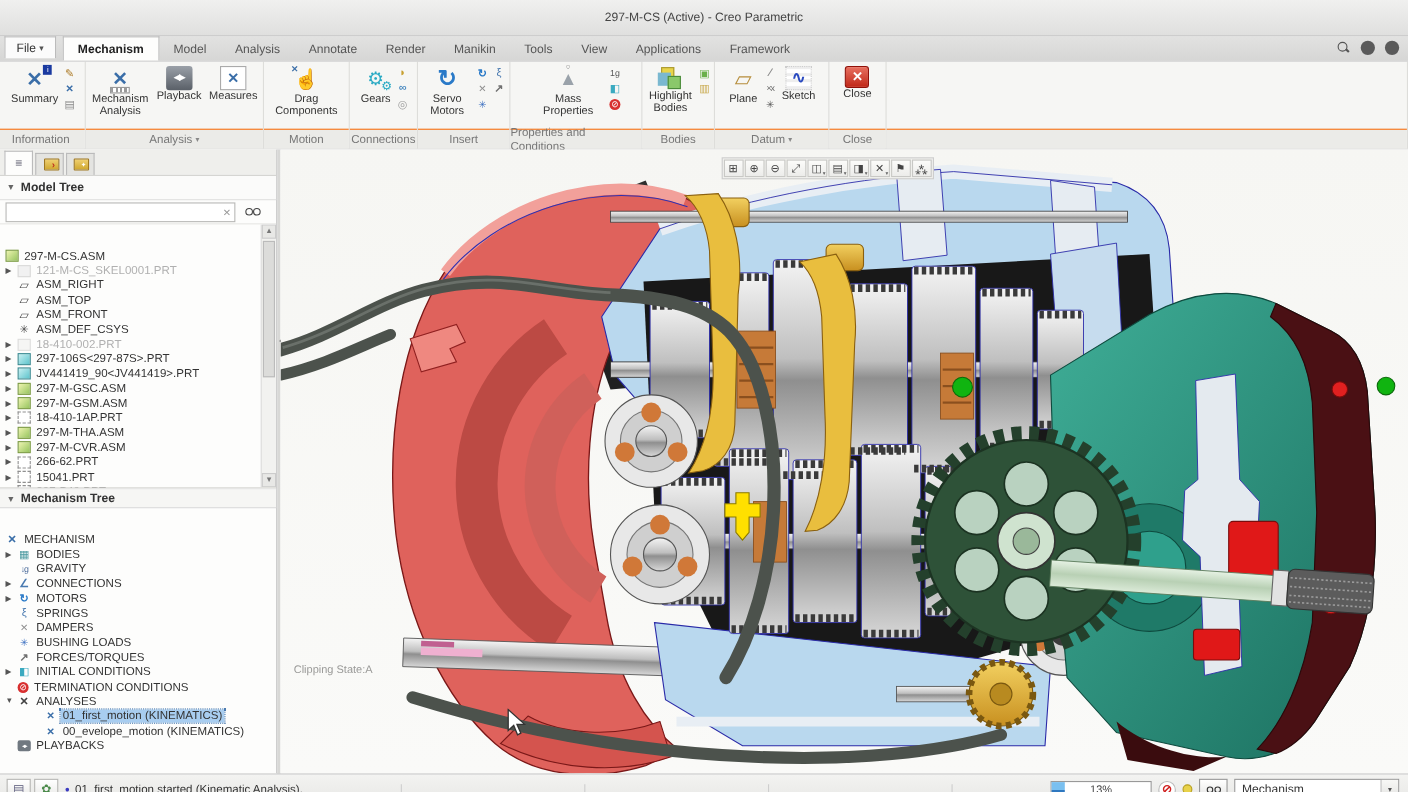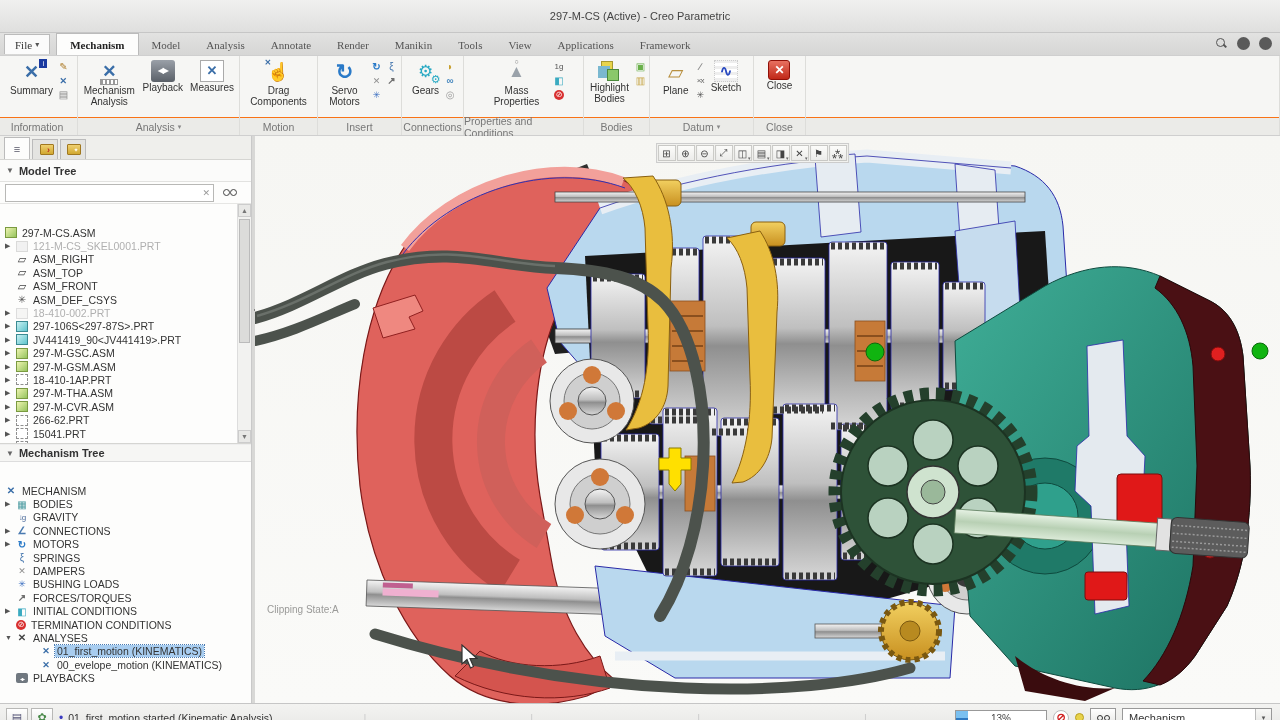--- a/index.html
+++ b/index.html
@@ -15,22 +15,22 @@
   .qa [data-name="open-file-icon"]{color:#c8a030}
   .qa [data-name="save-icon"]{color:#3a6ec0}
   .qa [data-name="regenerate-icon"]{color:#2a9a8a;font-weight:bold}
   .qa [data-name="windows-icon"]{color:#777}
   .qa [data-name="close-window-icon"]{color:#b09030}
   .wtitle{position:absolute;left:0;right:0;text-align:center;color:#444;pointer-events:none;}
   .wctrl{margin-left:auto;display:flex;gap:8px;}
   .wctrl span{font-size:10px;color:#666;width:14px;text-align:center;}
 
   
-  .tabrow{height:23px;background:linear-gradient(#e2e2e1,#d6d6d5);display:flex;align-items:center;
-    padding-left:4px;position:relative;border-bottom:1px solid #cfcfcf;font-family:Liberation Serif, serif;}
+  .tabrow{height:23px;background:linear-gradient(#e2e2e1,#d6d6d5);display:flex;align-items:flex-start;
+    padding-left:4px;position:relative;border-bottom:1px solid #cfcfcf;}
   .ftab{height:20px;display:flex;align-items:center;gap:3px;padding:0 10px;background:#fbfbfb;
     border:1px solid #bbb;border-bottom:none;margin-right:6px;color:#333;}
   .ftab .caret{font-size:8px;color:#555}
   .tab{height:20px;display:flex;align-items:center;padding:0 13px;color:#555;}
   .tab.active{background:#fdfdfc;border:1px solid #bbb;border-bottom:none;color:#222;font-weight:bold;height:22px;}
   .tabright{position:absolute;right:8px;top:4px;display:flex;gap:9px;align-items:center;}
   .tabright span{font-size:11px;color:#555;line-height:14px;}
   .tabright [data-name="sync-button"],.tabright [data-name="help-button"]{
     background:#5a5a5a;color:#fff;width:13px;height:13px;border-radius:50%;font-size:9px;
     display:inline-flex;align-items:center;justify-content:center;}
@@ -335,55 +335,55 @@
       <div class="rbig" data-name="drag-components-button">
         <span class="bicon bi-drag" data-name="drag-components-icon"></span>
         <span>Drag Components</span>
       </div>
     </div>
     <div class="rlabel" data-name="group-label-motion">
       <span>Motion</span>
     </div>
   </div>
 
+  <div class="rgroup" style="width:62px" data-name="ribbon-group-connections">
+    <div class="rbody">
+      <div class="rbig" data-name="gears-button">
+        <span class="bicon bi-gears" data-name="gears-icon"></span>
+        <span>Gears</span>
+      </div>
+      <div class="scol">
+
+      <span class="sicon si-cams" data-name="cams-icon"></span>
+          <span class="sicon si-belts" data-name="belts-icon"></span>
+          <span class="sicon si-3d-contacts" data-name="3d-contacts-icon"></span>
+        </div>
+    </div>
+    <div class="rlabel" data-name="group-label-connections">
+      <span>Connections</span>
+    </div>
+  </div>
+
   <div class="rgroup" style="width:84px" data-name="ribbon-group-insert">
     <div class="rbody">
       <div class="rbig" data-name="servo-motors-button">
         <span class="bicon bi-servo" data-name="servo-motors-icon"></span>
         <span>Servo Motors</span>
       </div>
       <div class="sgrid">
 
       <span class="sicon si-force-motor" data-name="force-motor-icon"></span>
           <span class="sicon si-springs" data-name="springs-icon"></span>
           <span class="sicon si-dampers" data-name="dampers-icon"></span>
           <span class="sicon si-forces-torques" data-name="forces-torques-icon"></span>
           <span class="sicon si-bushing-loads" data-name="bushing-loads-icon"></span>
         </div>
     </div>
     <div class="rlabel" data-name="group-label-insert">
       <span>Insert</span>
-    </div>
-  </div>
-
-  <div class="rgroup" style="width:62px" data-name="ribbon-group-connections">
-    <div class="rbody">
-      <div class="rbig" data-name="gears-button">
-        <span class="bicon bi-gears" data-name="gears-icon"></span>
-        <span>Gears</span>
-      </div>
-      <div class="scol">
-
-      <span class="sicon si-cams" data-name="cams-icon"></span>
-          <span class="sicon si-belts" data-name="belts-icon"></span>
-          <span class="sicon si-3d-contacts" data-name="3d-contacts-icon"></span>
-        </div>
-    </div>
-    <div class="rlabel" data-name="group-label-connections">
-      <span>Connections</span>
     </div>
   </div>
 
   <div class="rgroup" style="width:120px" data-name="ribbon-group-properties">
     <div class="rbody">
       <div class="rbig" data-name="mass-properties-button">
         <span class="bicon bi-mass" data-name="mass-properties-icon"></span>
         <span>Mass Properties</span>
       </div>
       <div class="scol">

